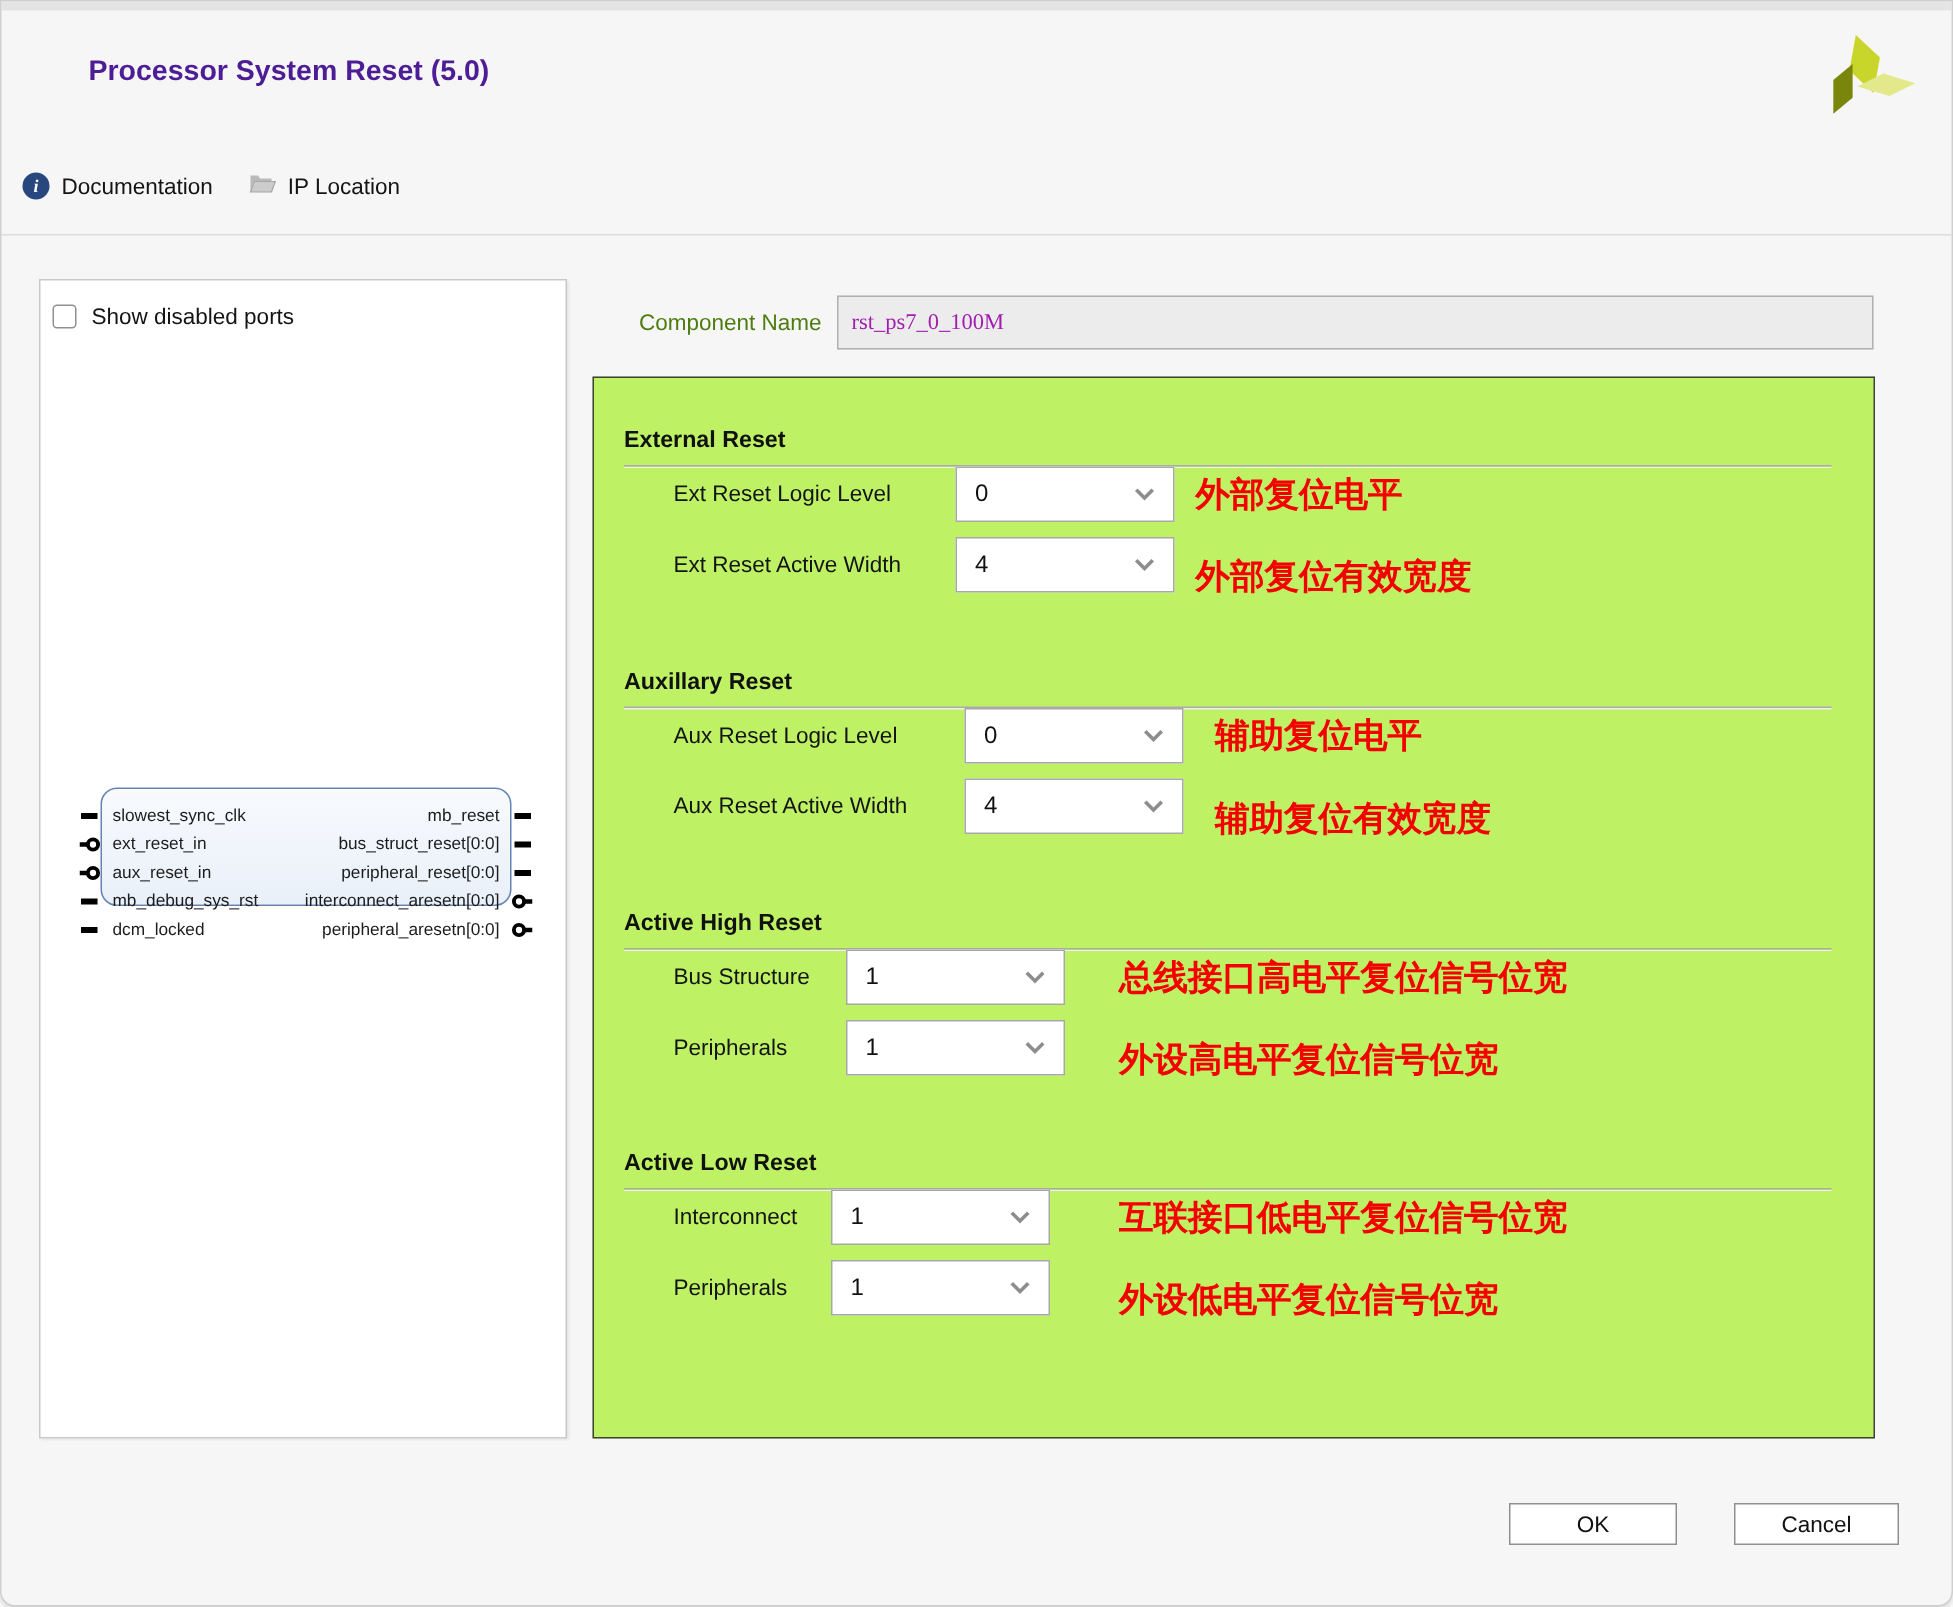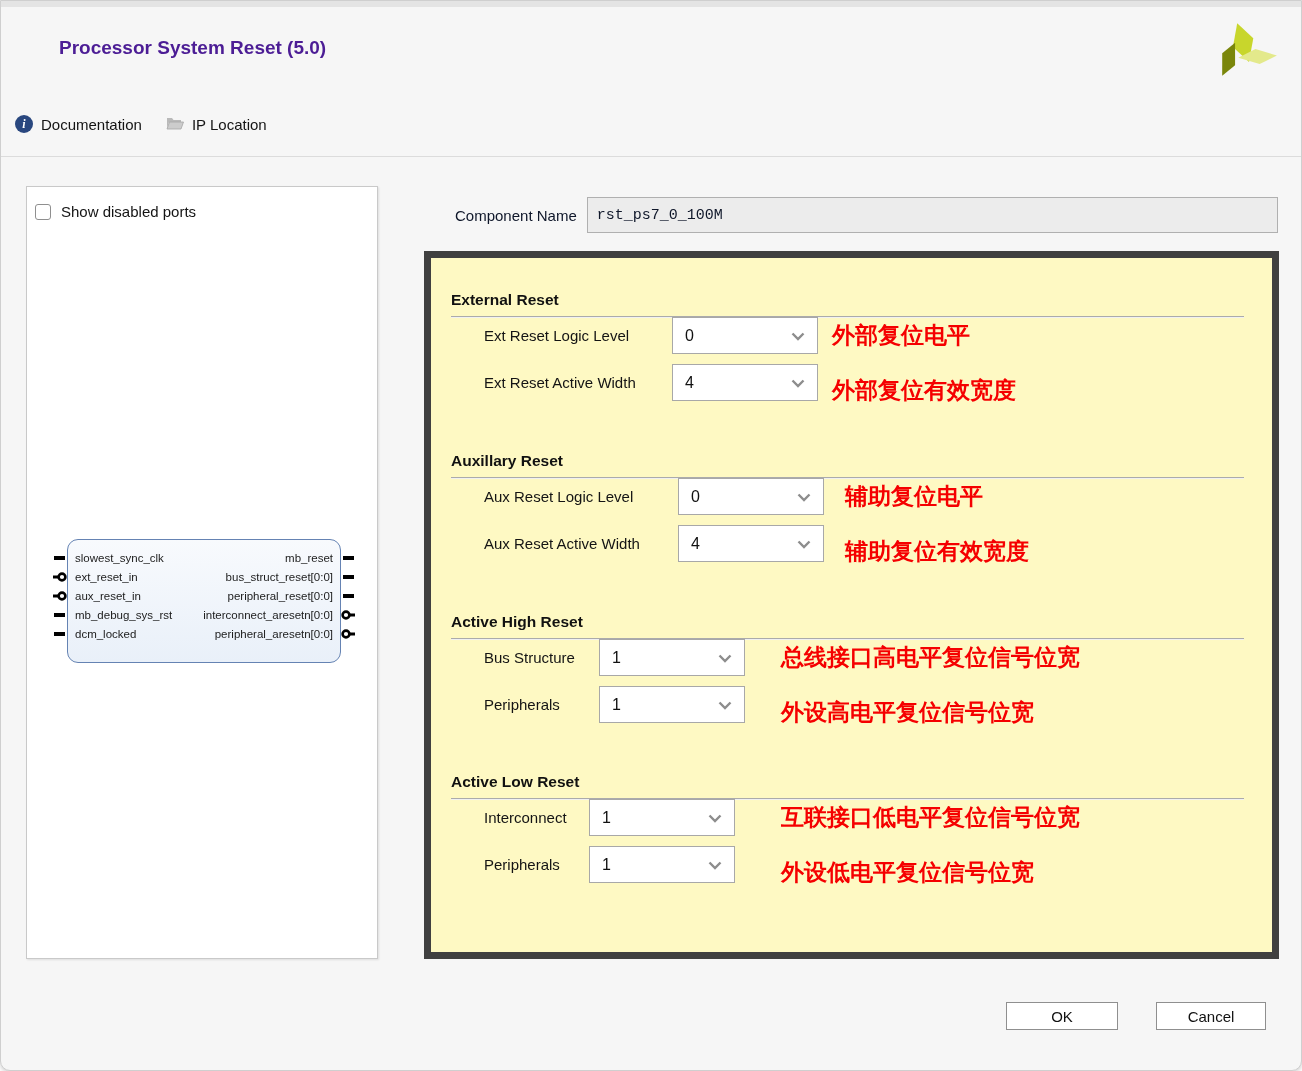--- a/index.html
+++ b/index.html
@@ -17,41 +17,41 @@
 
   .toolbar { position:absolute; left:14px; top:114px; display:flex; align-items:center; gap:24px; }
   .tool-item { display:flex; align-items:center; gap:8px; font-size:15px; color:#141414; cursor:pointer; }
   .info-icon { width:18px; height:18px; border-radius:50%; background:#29477f; color:#fff;
     font-size:12px; font-style:italic; font-weight:bold; font-family:"Liberation Serif",serif;
     display:flex; align-items:center; justify-content:center; }
   .divider { position:absolute; left:0; right:0; top:155px; border-top:1px solid #dcdcdc; }
 
   .left-panel { position:absolute; left:25px; top:185px; width:352px; height:773px;
     background:#ffffff; border:1px solid #c9c9c9; box-shadow:1px 1px 2px rgba(0,0,0,.10); }
-  .chk-row { position:absolute; left:8px; top:16px; display:flex; align-items:flex-end; gap:10px; }
+  .chk-row { position:absolute; left:8px; top:16px; display:flex; align-items:flex-start; gap:10px; }
   .checkbox { width:16px; height:16px; background:#fff; border:1px solid #8f8f8f; border-radius:3px; }
   .chk-label { font-size:15px; color:#141414; }
 
-  .ip-diagram { position:absolute; left:26px; top:352px; width:302px; height:124px; }
+  .ip-diagram { position:absolute; left:26px; top:338px; width:302px; height:79px; }
   .ip-block { position:absolute; left:14px; right:14px; top:0; bottom:0;
     background:linear-gradient(#f8fafd,#e9f0f9); border:1px solid #6583b3; border-radius:11px; }
   .port-rows { position:absolute; left:0; right:0; top:9px; }
   .port-row { display:flex; align-items:center; height:19.2px; }
   .stub { width:14px; height:10px; flex:0 0 14px; display:flex; align-items:center; }
   .pname { font-size:11.5px; color:#1c1c1c; letter-spacing:0; }
   .pleft { margin-left:8px; flex:1; text-align:left; }
   .pright { margin-right:8px; flex:1; text-align:right; }
 
   .comp-row { position:absolute; left:425px; top:196px; display:flex; align-items:center; }
-  .comp-label { font-size:15px; color:#0f172a; margin-right:10px;margin-left:29px; }
+  .comp-label { font-size:15px; color:#4d7c0f; margin-right:10px; }
   .comp-input { width:691px; height:36px; background:#ececec; border:1px solid #b0b0b0;
-    font-size:15px; color:#0f172a; padding:0 9px; font-family:Liberation Mono, monospace; }
-
-  .form-panel { position:absolute; left:423px; top:250px; width:855px; height:708px;
-    background:#fef9c3; border:7px solid #404040; }
+    font-size:15px; color:#a21caf; padding:0 9px; font-family:Liberation Serif, serif; }
+
+  .form-panel { position:absolute; left:394px; top:250px; width:855px; height:708px;
+    background:#bef264; border:1px solid #404040; }
   .section { position:absolute; left:0; width:100%; padding:0 28px 0 20px; }
   .sec-0 { top:33px; } .sec-1 { top:194px; } .sec-2 { top:355px; } .sec-3 { top:515px; }
   .sec-title { font-size:15.5px; font-weight:bold; color:#111; }
   .sec-rule { border:none; border-top:1px solid #ababab; margin-top:7px; box-shadow:0 1px 0 #f1f1f1; }
   .row { display:flex; align-items:center; margin-left:33px; height:37px; }
   .row + .row { margin-top:10px; }
   .row:first-of-type { margin-top:14px; }
   .row-label { font-size:15px; color:#141414; }
   .sec-0 .row-label { width:188px; } .sec-1 .row-label { width:194px; }
   .sec-2 .row-label { width:115px; } .sec-3 .row-label { width:105px; }

